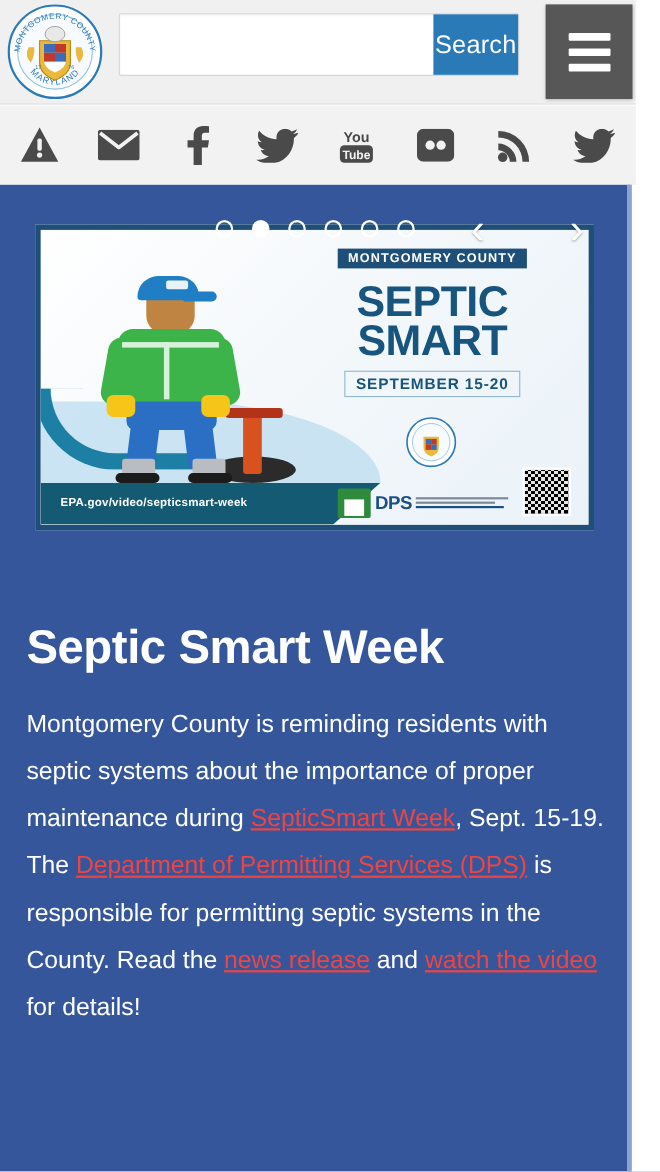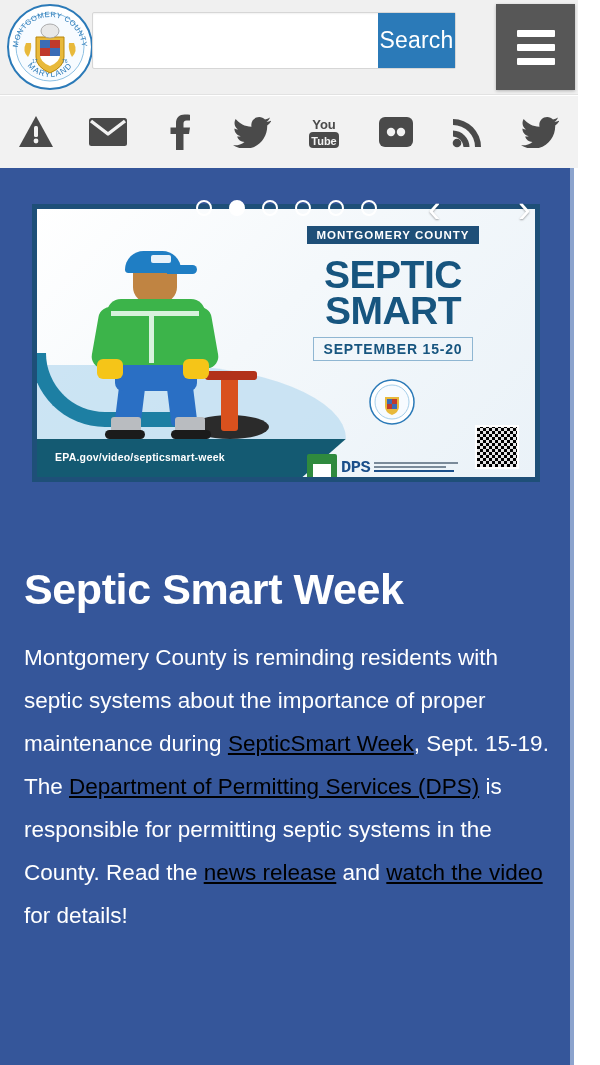--- a/index.html
+++ b/index.html
@@ -20,21 +20,21 @@
     position: absolute; left: 0; top: 0;
     width: 578px; height: 95px;
     background: #f0f0f0;
     border-bottom: 1px solid #e2e2e2;
   }
   .seal {
     position: absolute; left: 6px; top: 3px;
     width: 88px; height: 88px;
   }
   .search-wrap {
-    position: absolute; left: 92px; top: 12px;
+    position: absolute; left: 108px; top: 12px;
     width: 364px; height: 57px;
     background: #ffffff;
     border: 1px solid #d6d6d6;
     border-radius: 2px;
     box-shadow: inset 0 1px 2px rgba(0,0,0,.06);
     display: flex;
   }
   .search-input {
     flex: 1;
     border: 0; outline: 0;
@@ -189,21 +189,21 @@
   }
   .bf-left {
     position: absolute; left: 0; top: 0; width: 62%; height: 38px;
     background: #145a72;
     clip-path: polygon(0 0, 100% 0, 86% 100%, 0 100%);
   }
   .bf-url {
     position: absolute; left: 18px; top: 12px;
     color: #ffffff; font-size: 10.5px; font-weight: bold; letter-spacing: .2px;
   }
-  .dps-logo { position: absolute; left: 270px; top: 15px; display: flex; align-items: center; gap: 4px; font-family: Liberation Mono, monospace; }
+  .dps-logo { position: absolute; left: 270px; top: 5px; display: flex; align-items: center; gap: 4px; }
   .dps-house { width: 30px; height: 27px; background: #2f8a3e; border-radius: 2px; position: relative; }
   .dps-house::after { content: ""; position: absolute; left: 6px; top: 10px; width: 18px; height: 15px; background: #ffffff; }
   .dps-word { color: #1b4f8a; font-size: 17px; font-weight: bold; letter-spacing: -.5px; }
   .dps-sub { width: 86px; }
   .dps-sub i { display: block; height: 2px; background: #7a8a99; margin-bottom: 2px; }
   .dps-sub i:nth-child(1) { width: 84px; }
   .dps-sub i:nth-child(2) { width: 72px; }
   .dps-sub i:nth-child(3) { width: 80px; background: #1b4f8a; }
   .qr {
     position: absolute; right: 16px; top: -14px; width: 44px; height: 44px;
@@ -240,21 +240,21 @@
     color: #ffffff;
     font-size: 43px; font-weight: 700;
     letter-spacing: -.4px;
     margin-bottom: 22px;
   }
   .article p {
     color: #ffffff;
     font-size: 22.5px; font-weight: 300;
     line-height: 43px;
   }
-  .article a { color: #000000; text-decoration: underline; }
+  .article a { color: #ef4444; text-decoration: underline; }
 </style>
 </head>
 <body>
 
 <div id="page">
 
   <div class="header">
 
     <div class="seal">
       <svg viewBox="0 0 88 88" width="88" height="88" aria-hidden="true">

